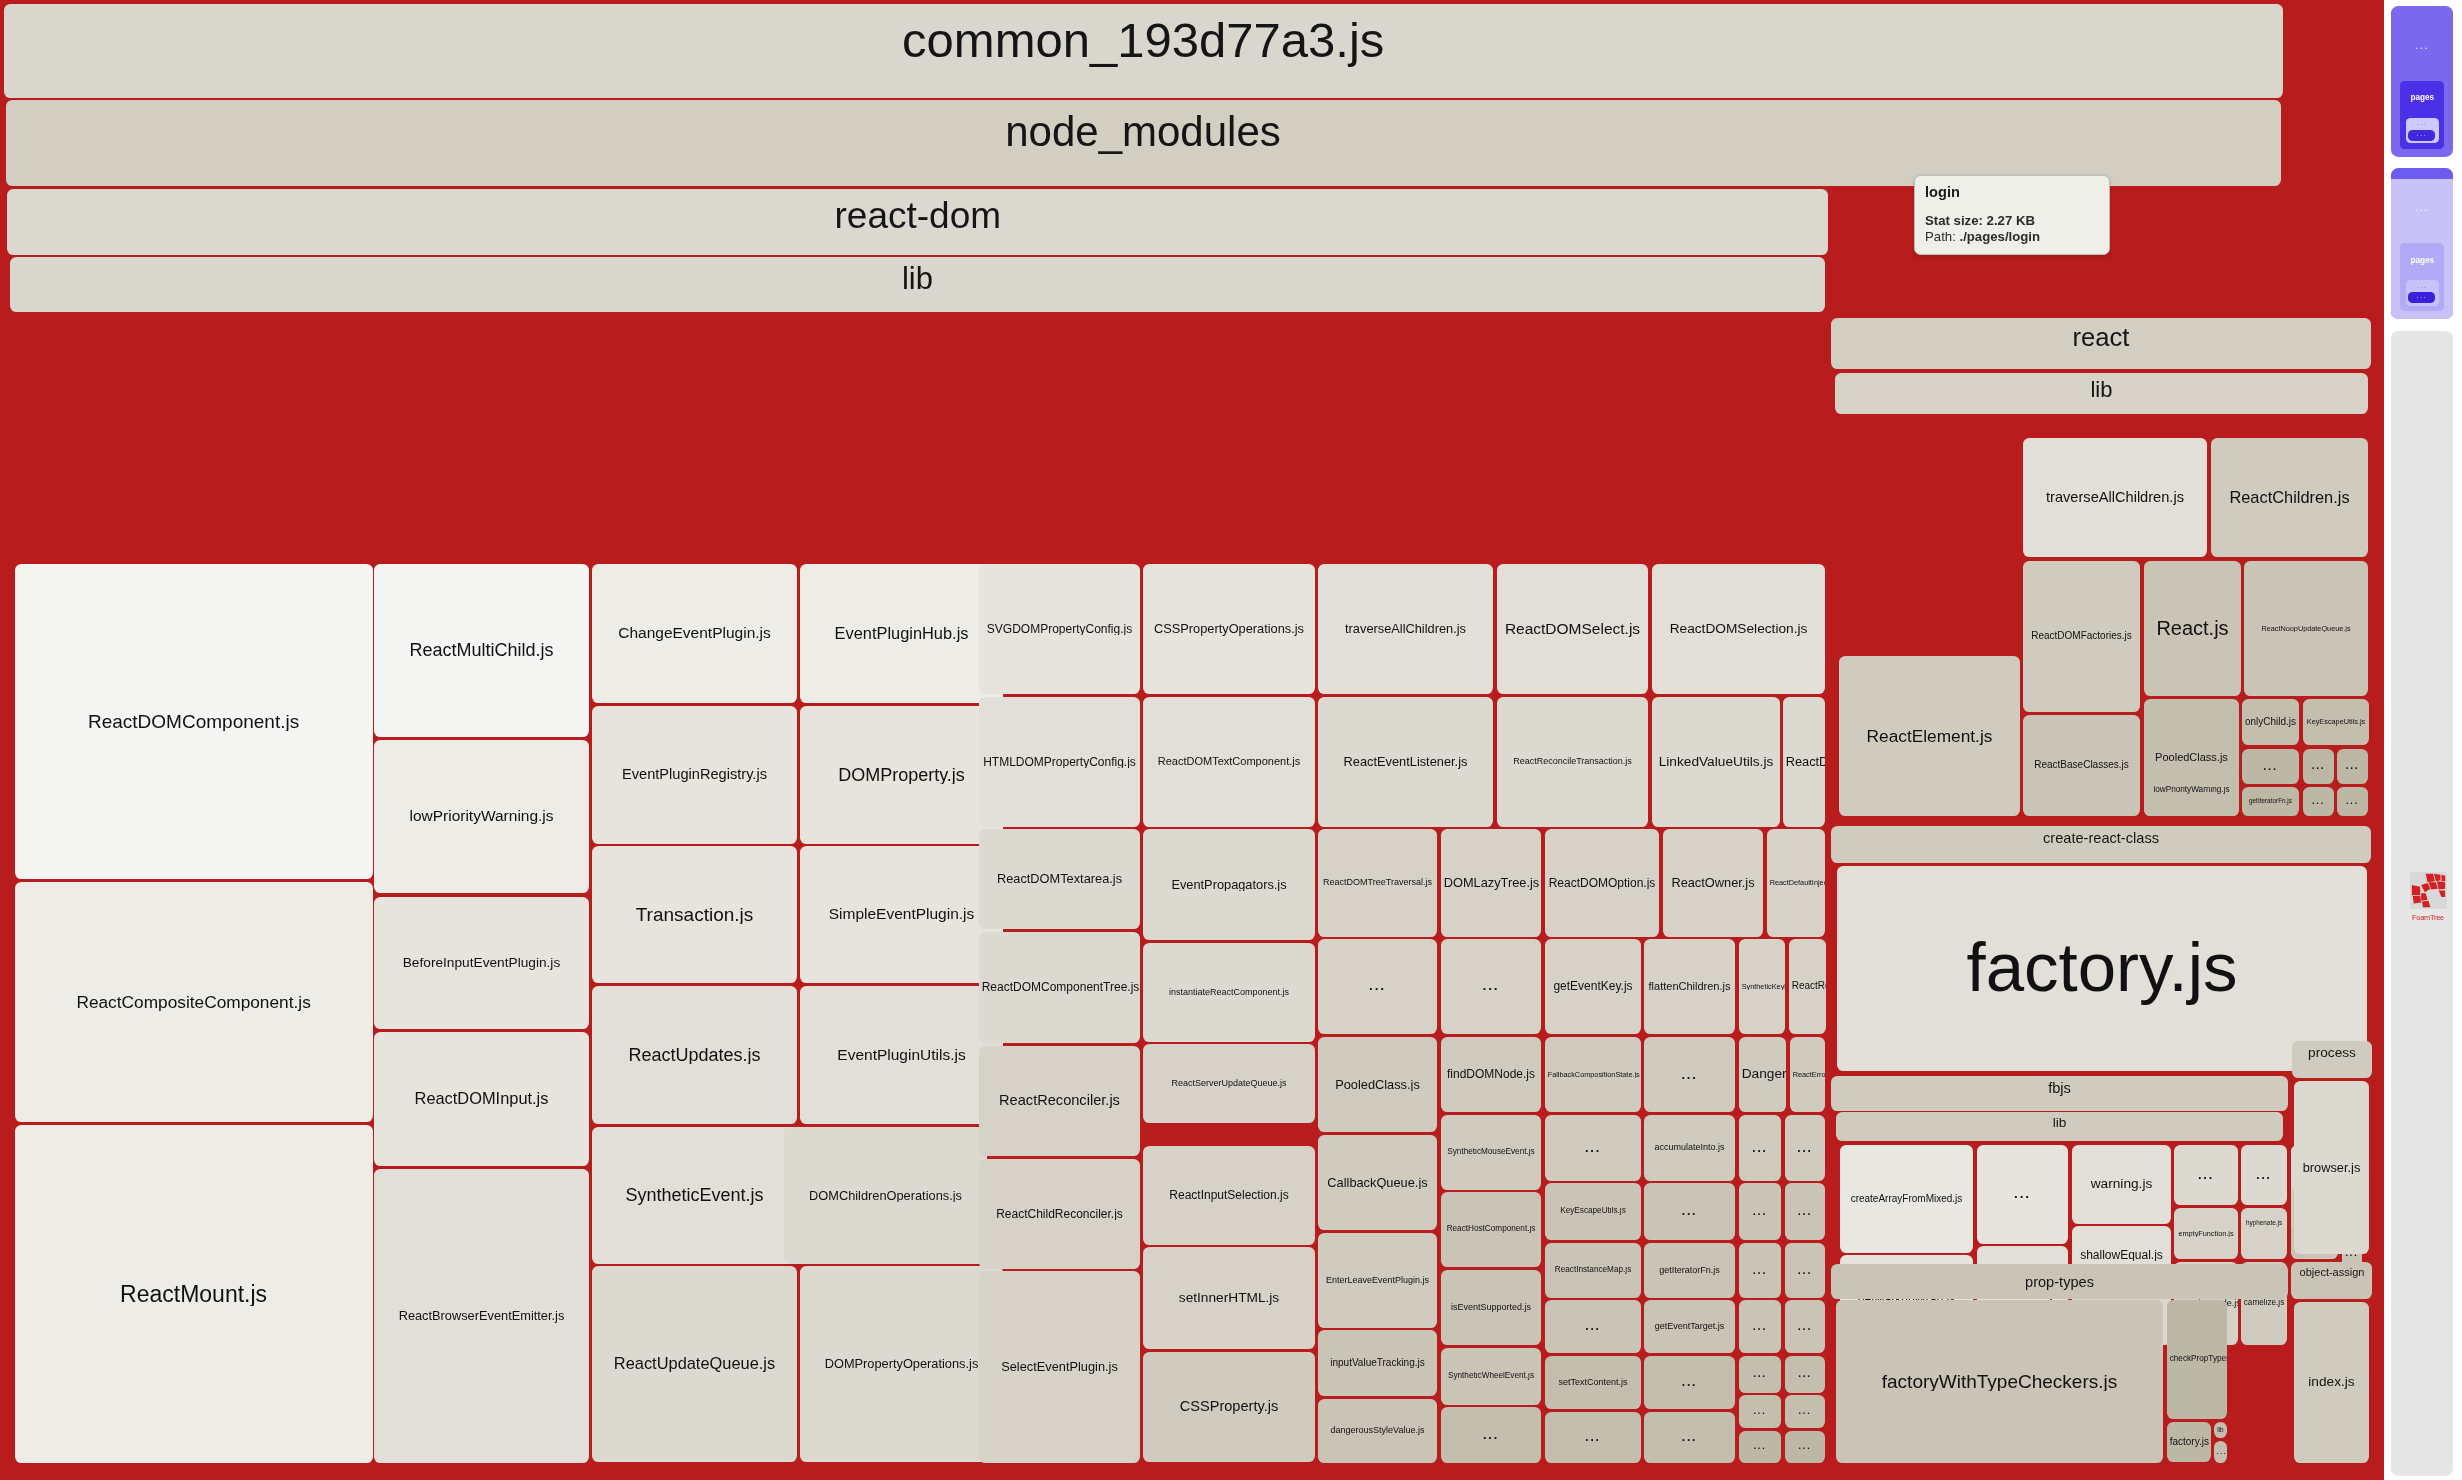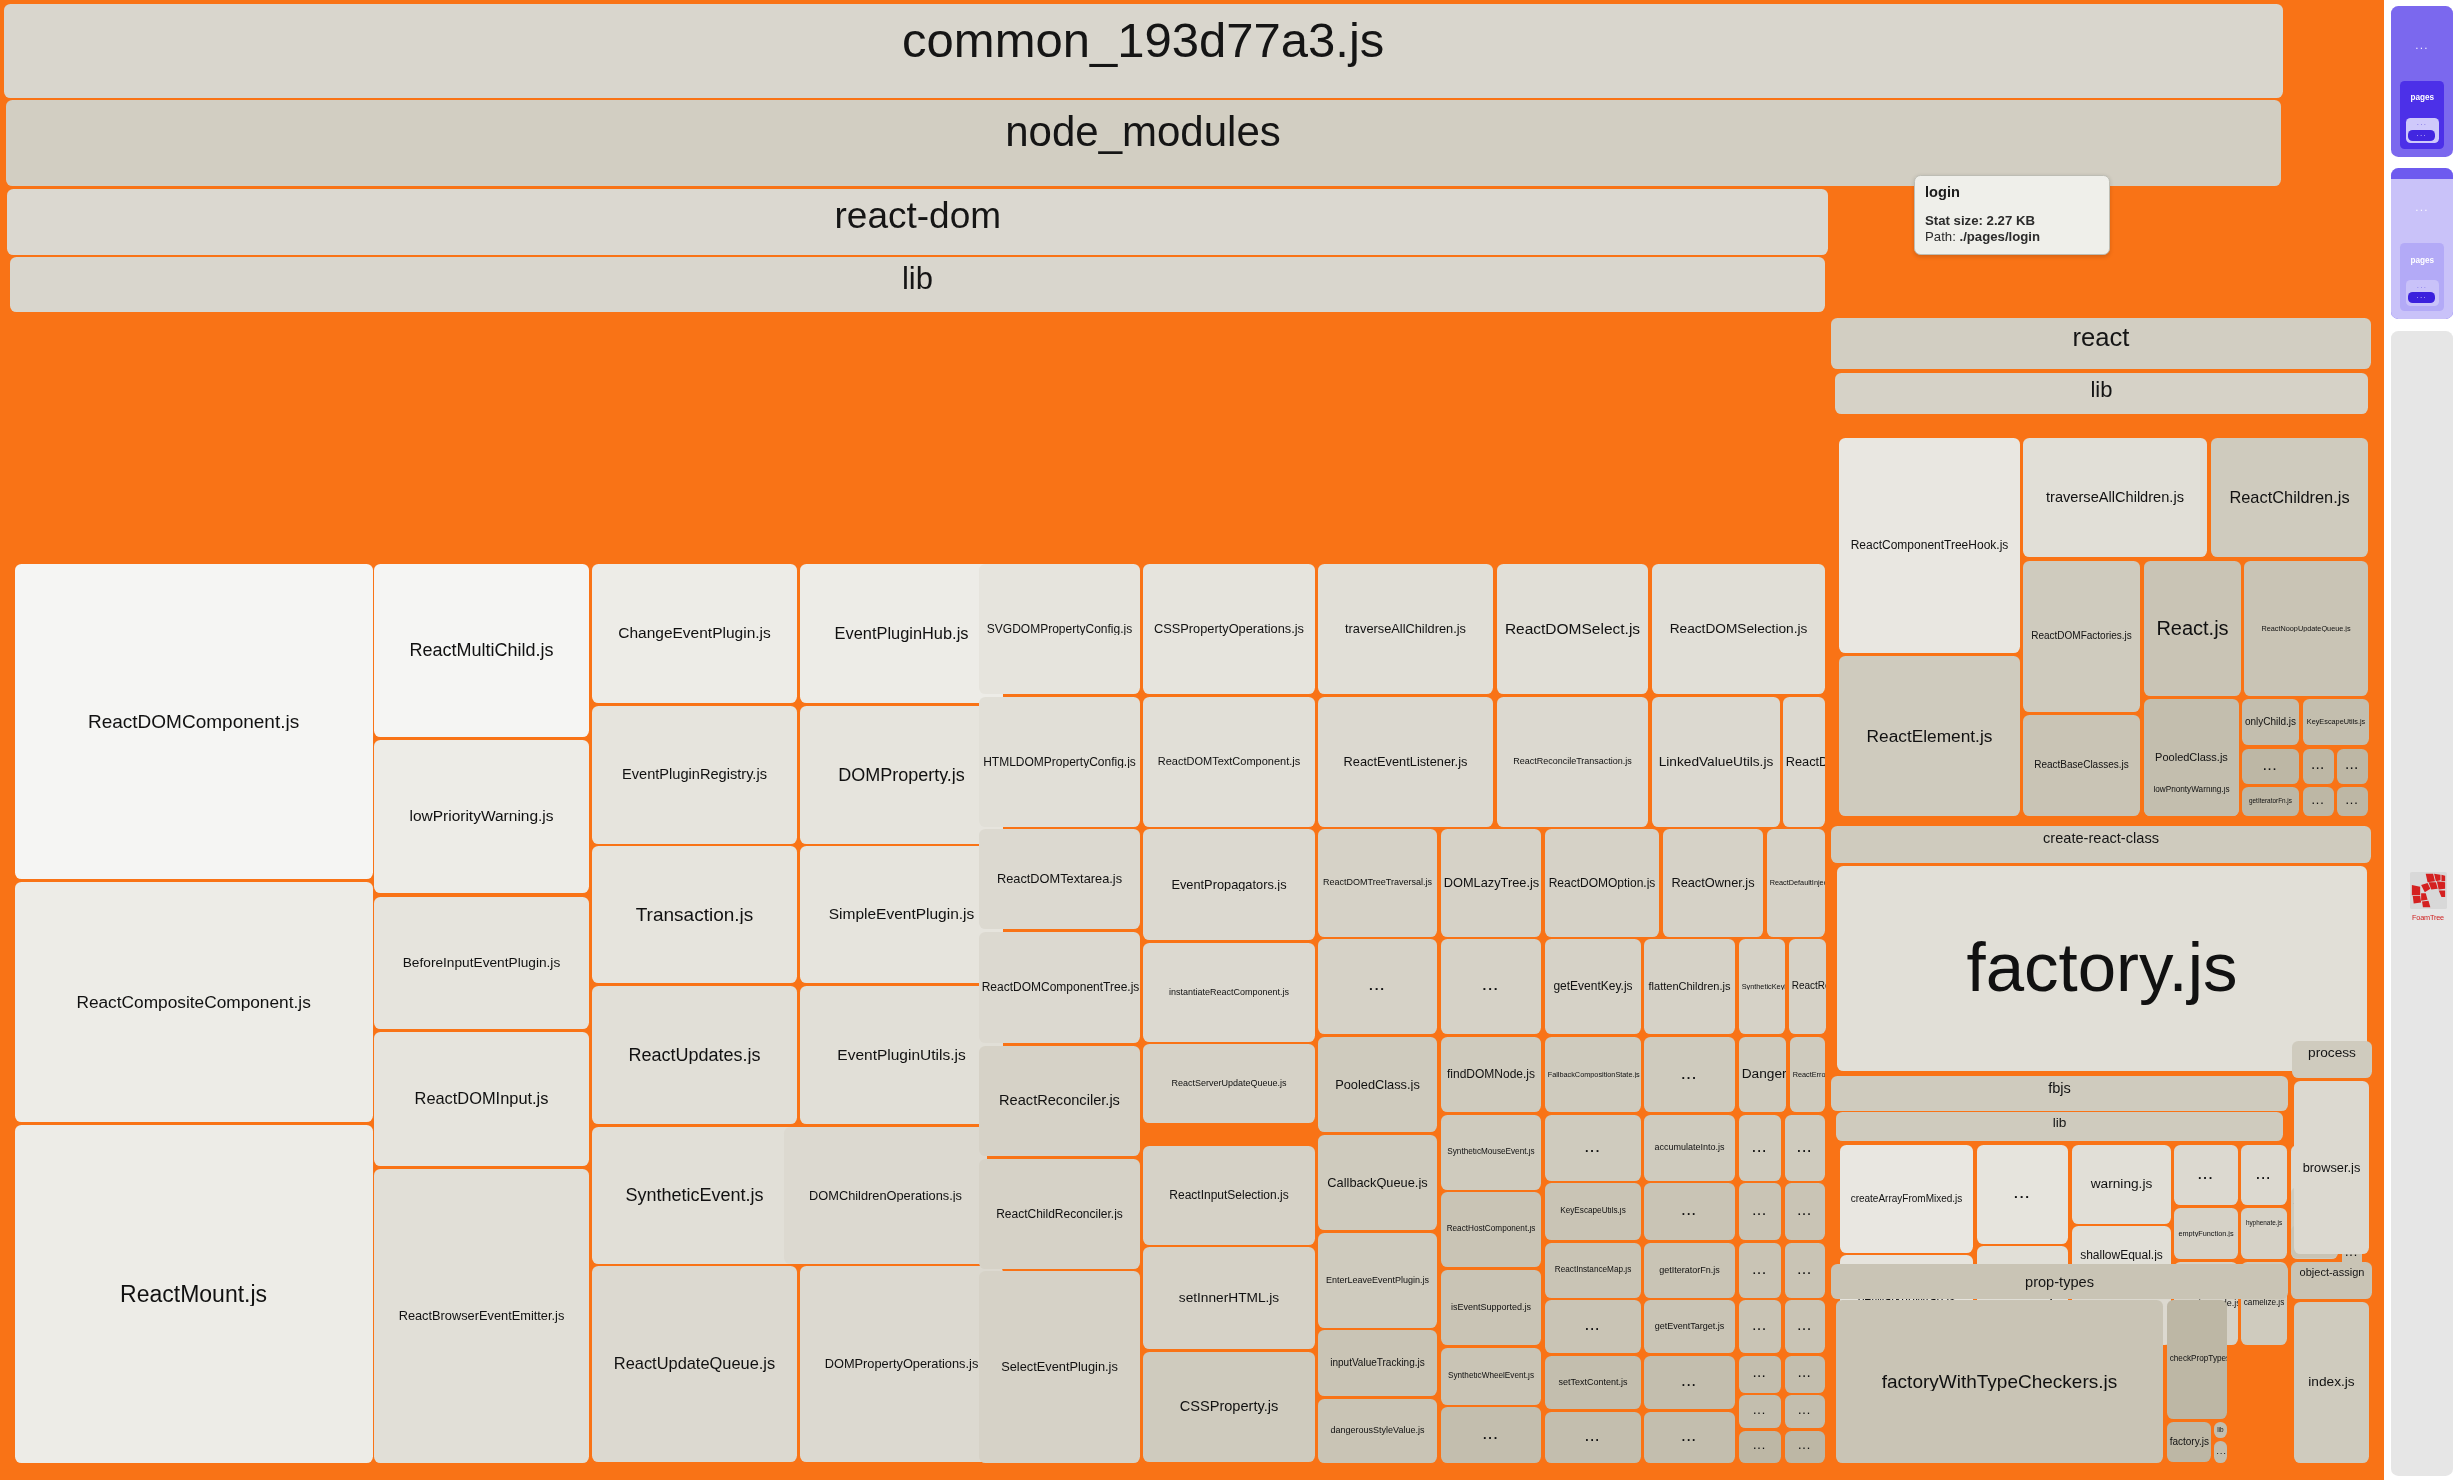--- a/index.html
+++ b/index.html
@@ -6,21 +6,21 @@
   html,body{
     width:2462px; height:1481px; overflow:hidden;
     background:#ffffff;
     font-family:"Liberation Sans", sans-serif;
   }
   #app{ position:relative; width:2462px; height:1481px; background:#ffffff; }
 
   
   #treemap{
     position:absolute; left:0; top:0; width:2385px; height:1481px;
-    background:#f97316;
+    background:#b91c1c;
   }
 
   .cell{
     position:absolute;
     border-radius:6.4px;
     overflow:hidden;
     display:flex;
     align-items:center;
     justify-content:center;
     text-align:center;
@@ -416,23 +416,20 @@
         <span class="" style="font-size: 9px; letter-spacing: 1.8px; font-weight: bold;">...</span>
       </div>
       <div class="cell s12 leaf" style="left: 1785px; top: 1431px; width: 40px; height: 32px;">
         <span class="" style="font-size: 9px; letter-spacing: 1.8px; font-weight: bold;">...</span>
       </div>
       <div class="cell s1 group" style="left: 1831px; top: 318px; width: 540px; height: 51px;">
         <span class="glabel" style="font-size: 25.6px; padding-top: 6.4px;">react</span>
       </div>
       <div class="cell s8 group" style="left: 1835px; top: 373px; width: 533px; height: 41px;">
         <span class="glabel" style="font-size: 22px; padding-top: 4.6px;">lib</span>
-      </div>
-      <div class="cell s13 leaf" style="left: 1839px; top: 438px; width: 181px; height: 215px;">
-        <span class="" style="font-size: 12px;">ReactComponentTreeHook.js</span>
       </div>
       <div class="cell s9 leaf" style="left: 1839px; top: 656px; width: 181px; height: 160px;">
         <span class="" style="font-size: 17.3px;">ReactElement.js</span>
       </div>
       <div class="cell s6 leaf" style="left: 2023px; top: 438px; width: 184px; height: 119px;">
         <span class="" style="font-size: 14.6px;">traverseAllChildren.js</span>
       </div>
       <div class="cell s9 leaf" style="left: 2211px; top: 438px; width: 157px; height: 119px;">
         <span class="" style="font-size: 16.4px;">ReactChildren.js</span>
       </div>

